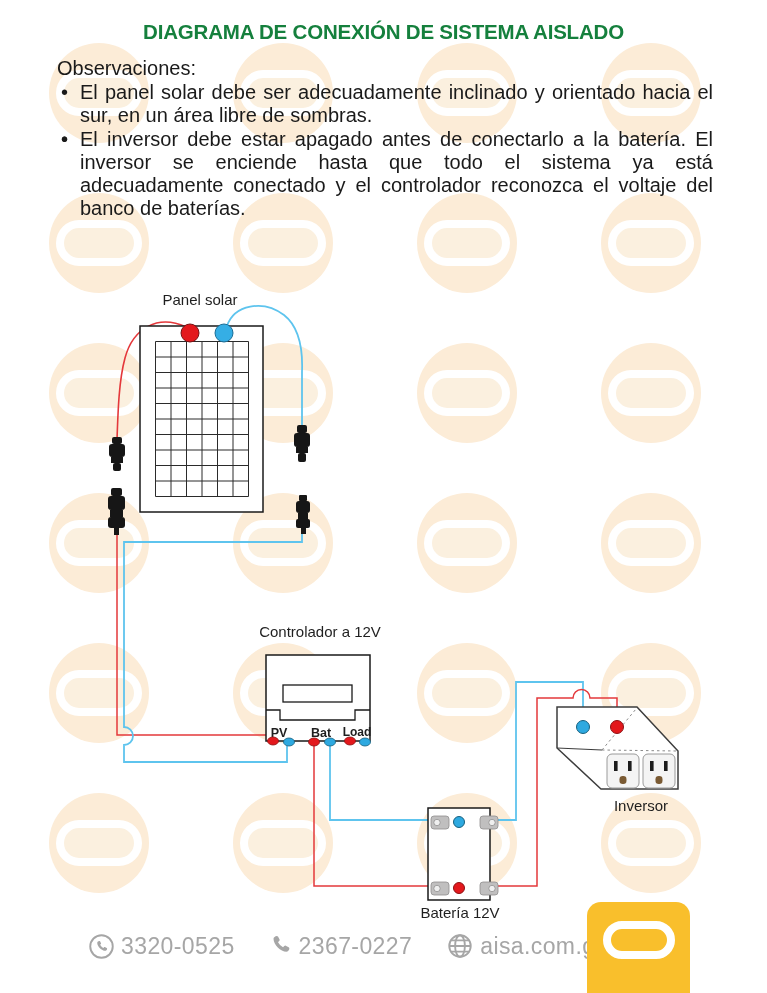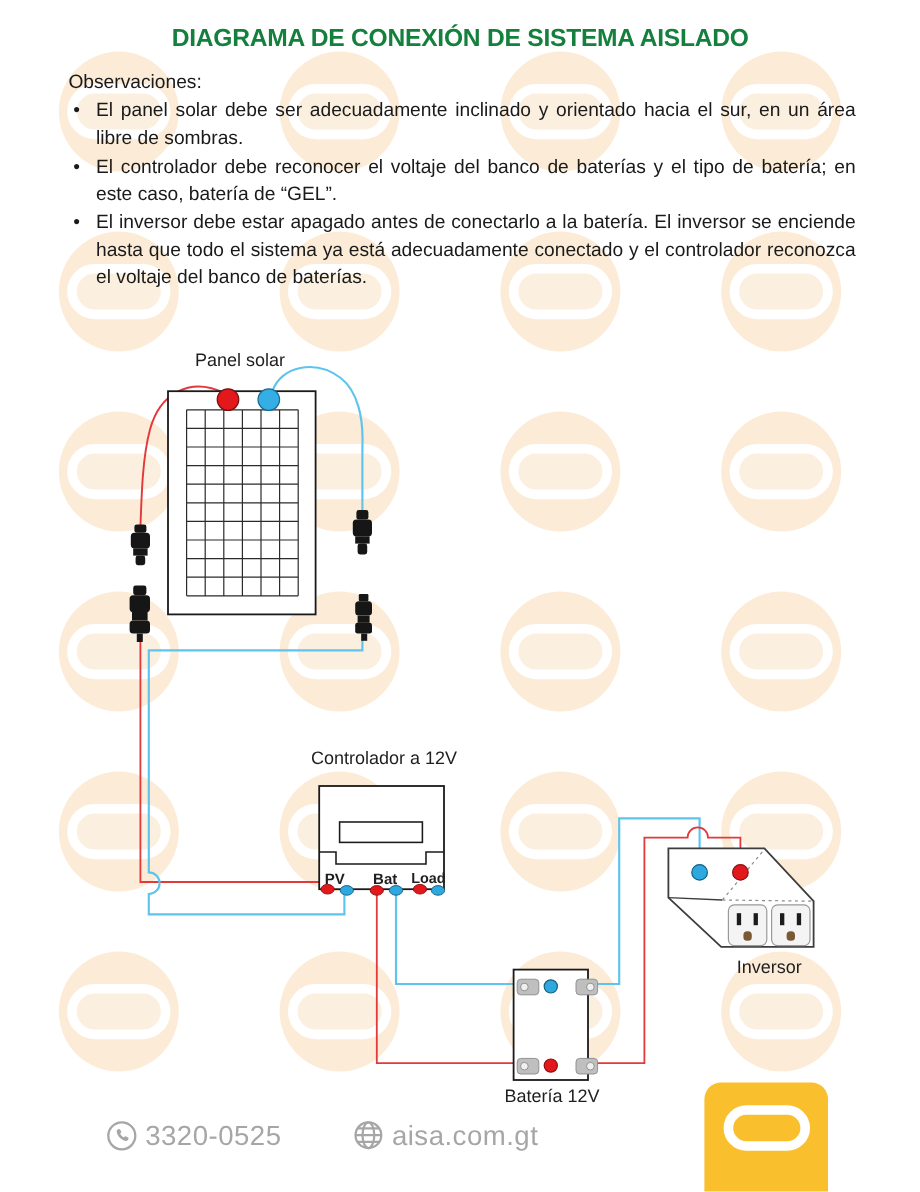--- a/index.html
+++ b/index.html
@@ -11,21 +11,21 @@
   #watermarks{position:absolute;inset:0;z-index:0;pointer-events:none;}
   .wm{position:absolute;width:100px;height:100px;border-radius:50%;
       background:#fcecd7;display:flex;align-items:center;justify-content:center;}
   .wm .pill{width:70px;height:30px;background:#fbf0df;border:8px solid #ffffff;border-radius:24px;}
   
   .layer{position:absolute;inset:0;z-index:1;}
   .title{
     position:absolute;top:20px;left:0;width:100%;text-align:center;
     font-size:20.5px;font-weight:bold;letter-spacing:-0.2px;color:#15803d;margin:0;
   }
-  .obs{position:absolute;top:57px;left:57px;width:656px;font-size:16px;line-height:23.2px;}
+  .obs{position:absolute;top:57px;left:57px;width:656px;font-size:20px;line-height:23.2px;}
   .obs-heading{margin:0 0 1px 0;}
   .obs ul{margin:0;padding:0;list-style:none;}
   .obs li{position:relative;padding-left:23px;text-align:justify;}
   .obs li .dot{position:absolute;left:4px;top:0;}
   
   svg.diagram{position:absolute;left:0;top:0;z-index:1;}
   svg text{font-family:"Liberation Sans",sans-serif;fill:#1f1f1f;}
   
   .footer{
     position:absolute;left:88px;top:926px;height:40px;display:flex;align-items:center;
@@ -118,21 +118,21 @@
   </div>
 
 <div class="layer">
 
   <h1 class="title">DIAGRAMA DE CONEXIÓN DE SISTEMA AISLADO</h1>
 
   <div class="obs">
     <p class="obs-heading">Observaciones:</p>
     <ul>
       <li><span class="dot">•</span><span>El panel solar debe ser adecuadamente inclinado y orientado hacia el sur, en un área libre de sombras.</span></li>
-      <li><span class="dot">•</span><span>El controlador debe reconocer el voltaje del banco de baterías y el tipo de batería; en este caso, batería de “GEL”.</span></li>
+      <li><span class="dot">•</span></li>
       <li><span class="dot">•</span><span>El inversor debe estar apagado antes de conectarlo a la batería. El inversor se enciende hasta que todo el sistema ya está adecuadamente conectado y el controlador reconozca el voltaje del banco de baterías.</span></li>
     </ul>
   </div>
 
   <svg class="diagram" width="767" height="993" viewBox="0 0 767 993">
 
     <g>
 
       <path d="M186 327 C158 314, 133 328, 125 358 C119 380, 118 410, 117 440" fill="none" stroke="#e4383b" stroke-width="1.6"></path>
 
@@ -245,20 +245,26 @@
 
   <div class="footer">
     <div class="grp">
       <svg width="27" height="27" viewBox="0 0 24 24">
         <circle cx="12" cy="12" r="10" fill="none" stroke="#a6a6a6" stroke-width="1.7"></circle>
         <path d="M8.2 8.6 c0-1.1 1.9-2.2 2.5-1.2 l.9 1.6 c.25.45-.5 1.1-.85 1.5 a6.2 6.2 0 0 0 2.75 2.75 c.4-.35 1.05-1.1 1.5-.85 l1.6.9 c1 .55-.1 2.5-1.2 2.5 c-3.2 0-7.2-4-7.2-7.2 z" fill="#a6a6a6"></path>
       </svg>
       <span>3320-0525</span>
     </div>
     <div class="sp"></div>
+    <div class="grp">
+      <svg width="24" height="24" viewBox="0 0 24 24">
+        <path d="M4.5 4.8 c0-2 3.4-4 4.5-2.2 l1.6 2.9 c.45.8-.9 2-1.55 2.7 a11.2 11.2 0 0 0 5 5 c.7-.65 1.9-2 2.7-1.55 l2.9 1.6 c1.8 1.1-.2 4.5-2.2 4.5 c-5.8 0-12.95-7.15-12.95-12.95 z" fill="#a6a6a6"></path>
+      </svg>
+      <span>2367-0227</span>
+    </div>
     <div class="sp"></div>
     <div class="grp">
       <svg width="28" height="28" viewBox="0 0 24 24">
         <g fill="none" stroke="#a6a6a6" stroke-width="1.6">
           <circle cx="12" cy="12" r="9.2"></circle>
           <ellipse cx="12" cy="12" rx="4.2" ry="9.2"></ellipse>
           <path d="M2.8 12 H21.2 M4.2 7.2 H19.8 M4.2 16.8 H19.8"></path>
         </g>
       </svg>
       <span>aisa.com.gt</span>

